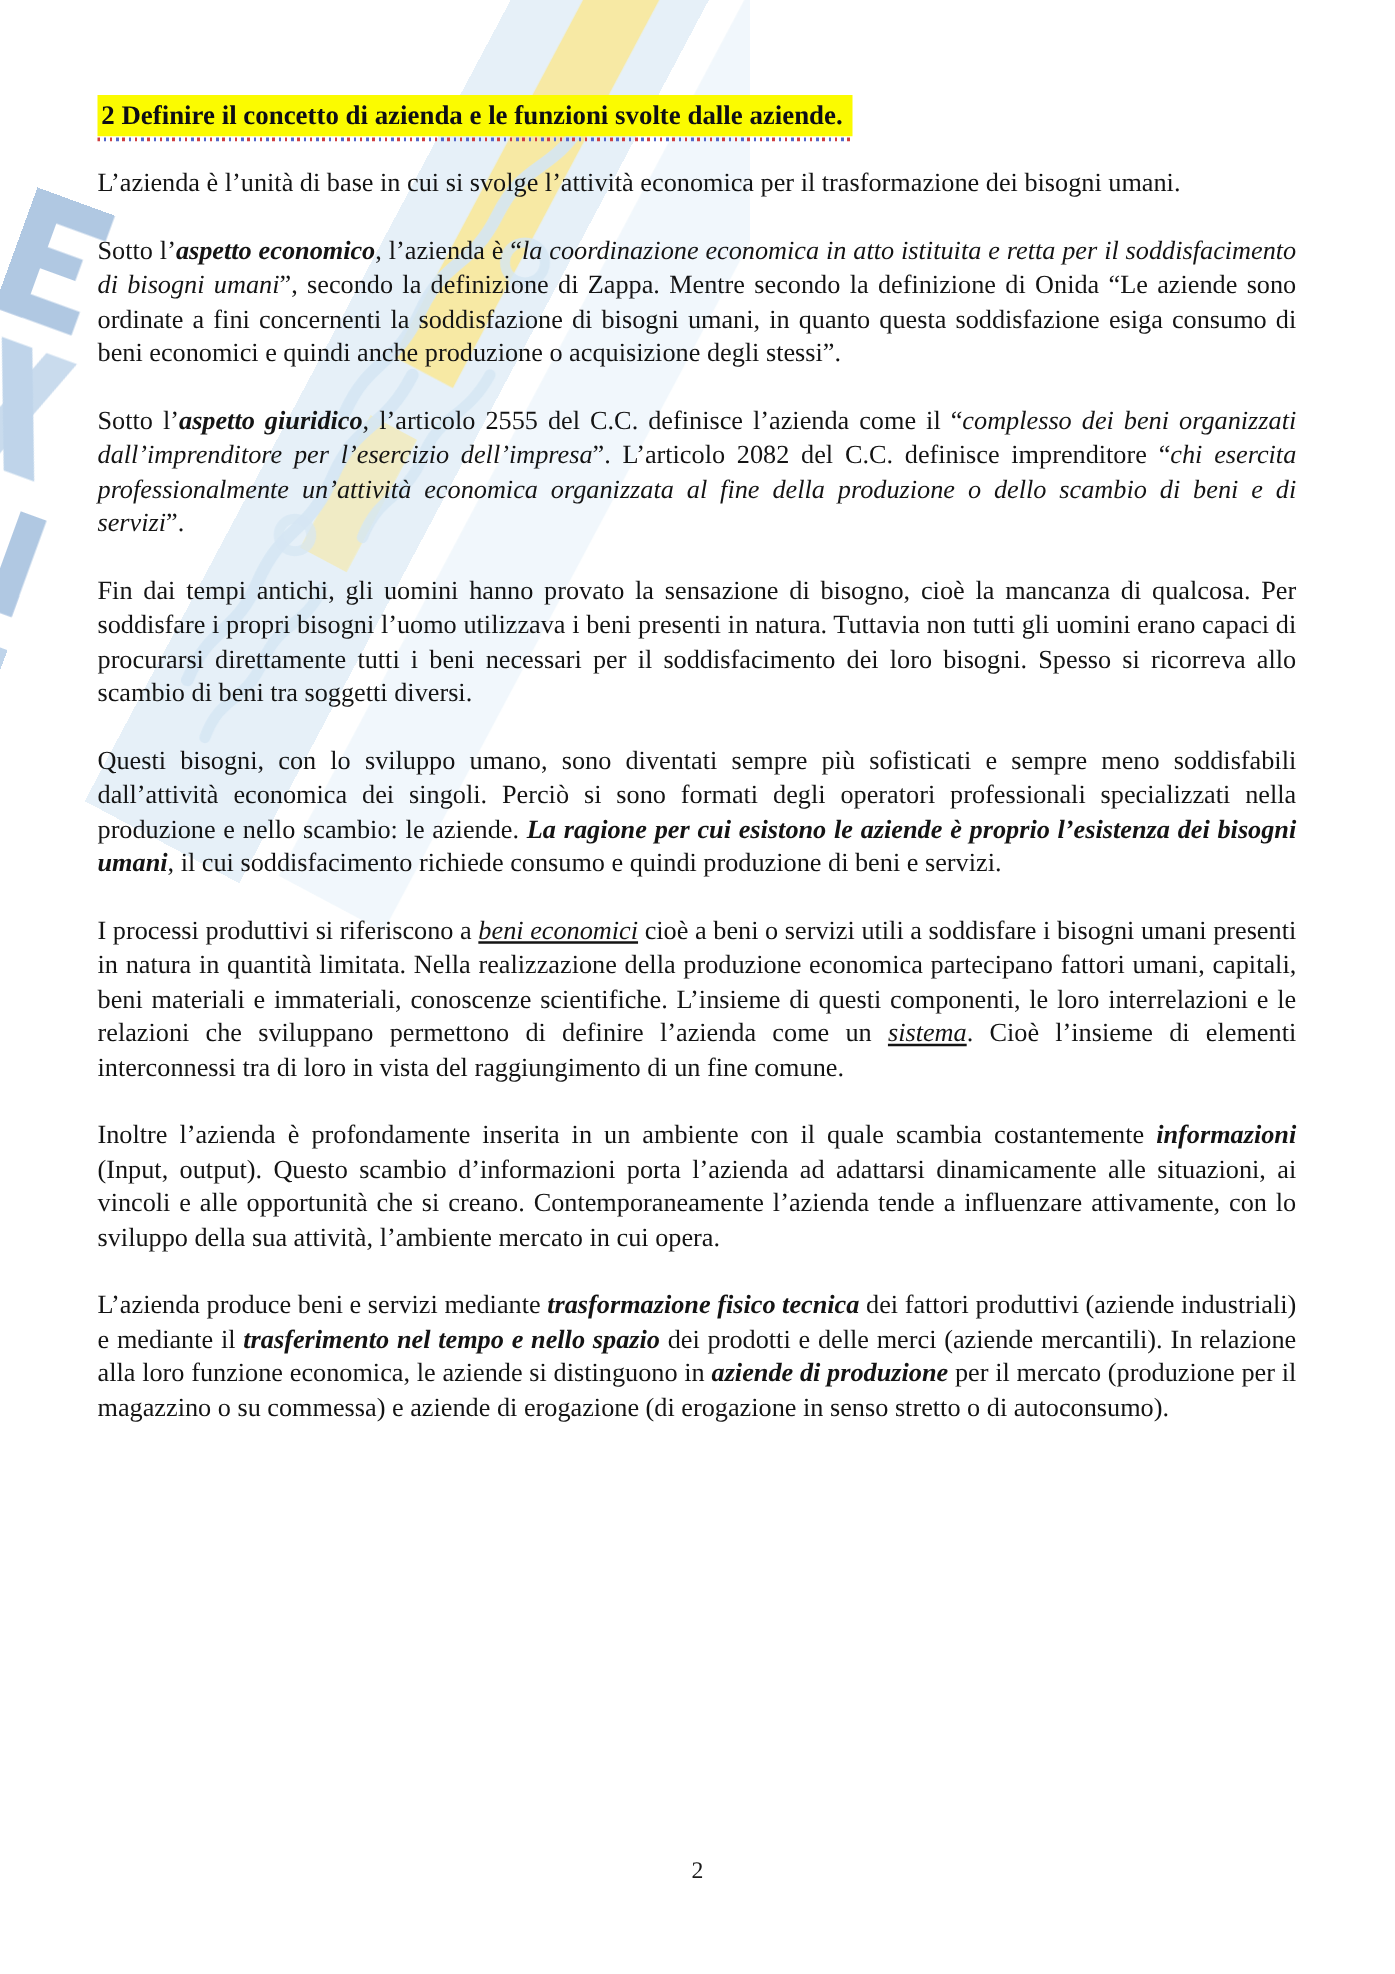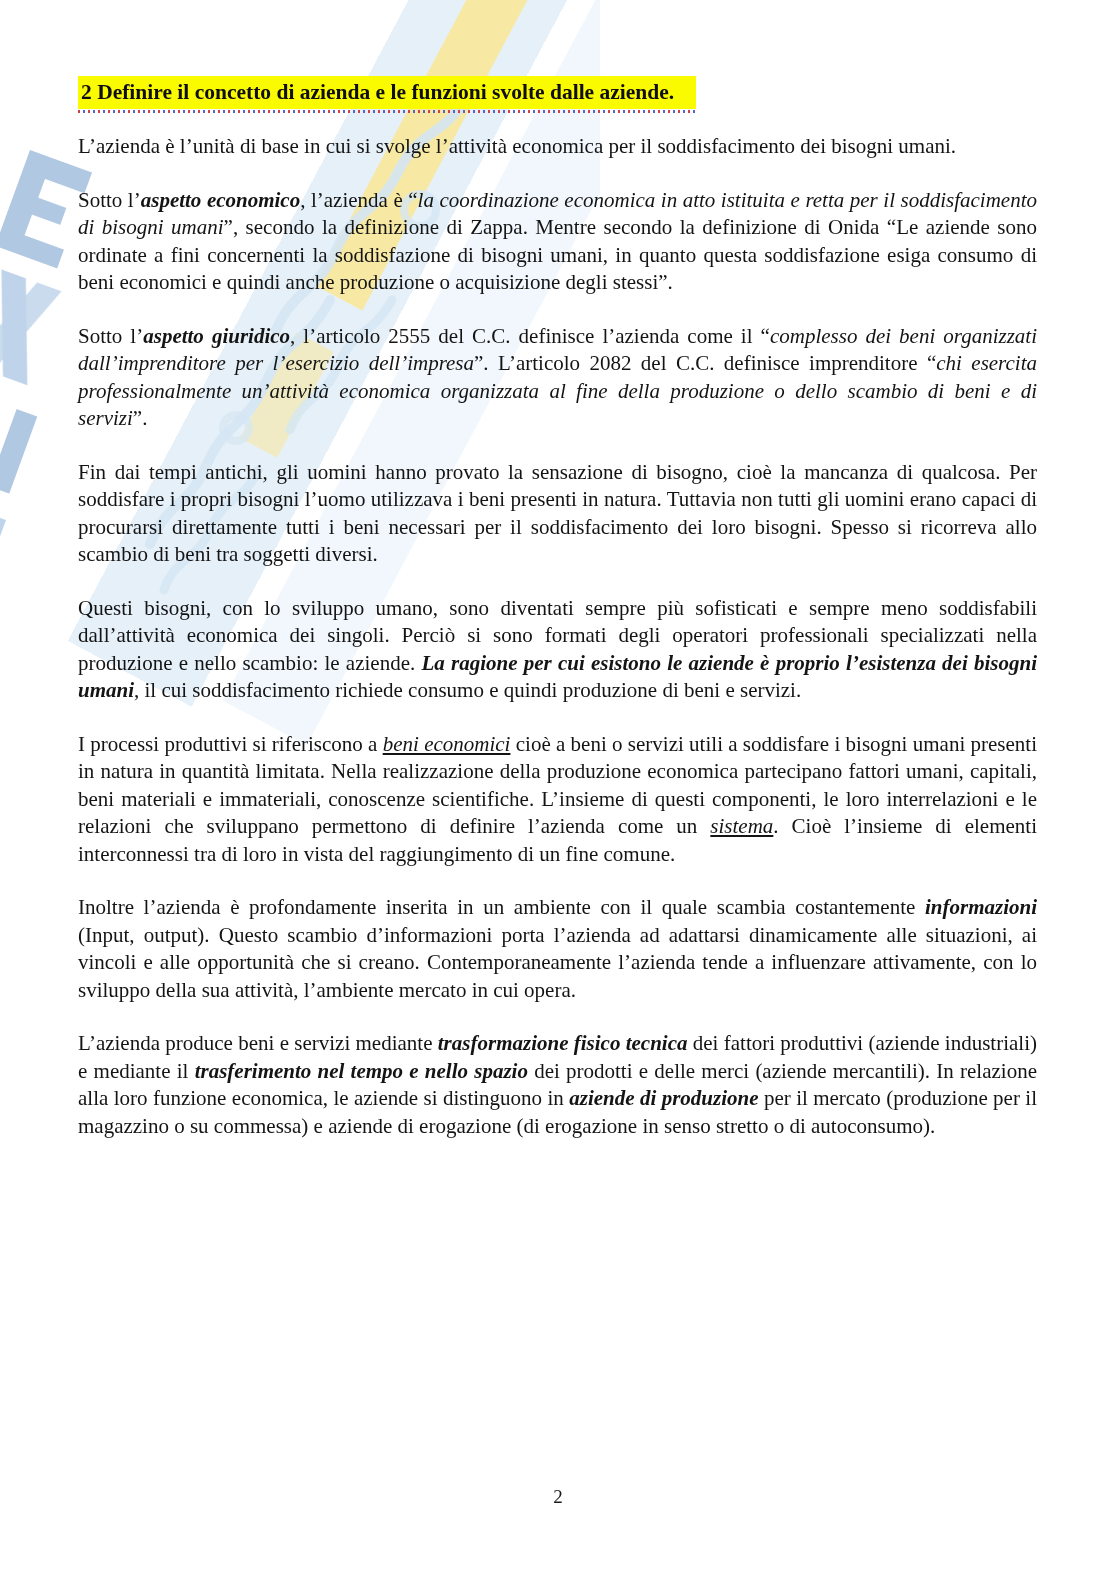--- a/index.html
+++ b/index.html
@@ -19,21 +19,21 @@
     position:absolute;left:78px;top:76px;width:959px;z-index:1;
   }
   .title-wrap{display:inline-block;margin-bottom:20px;}
   .title{
     display:inline-block;
     background:#fbfb00;
     color:#0e0e14;
     font-weight:bold;
     font-size:21.5px;
     line-height:1.4;
-    padding:1px 22px 2px 3px;
+    padding:1px 8px 2px 3px;
   }
   .title-underline{
     height:3px;margin-top:1px;
     background:repeating-linear-gradient(90deg,
       #cf4040 0 2px, rgba(0,0,0,0) 2px 5px,
       #5568c8 5px 7px, rgba(0,0,0,0) 7px 10px);
   }
   .para{
     font-size:21px;
     line-height:27.5px;
@@ -99,21 +99,21 @@
       </g>
     </g>
   </svg>
 
   <div class="content">
     <div class="title-wrap">
       <span class="title">2 Definire il concetto di azienda e le funzioni svolte dalle aziende.</span>
       <div class="title-underline"></div>
     </div>
     <div>
-        <p class="para"><span class="r-n">L’azienda è l’unità di base in cui si svolge l’attività economica per il soddisfacimento dei bisogni umani.</span></p>
+        <p class="para"><span class="r-n">L’azienda è l’unità di base in cui si svolge l’attività economica per il trasformazione dei bisogni umani.</span></p>
         <p class="para"><span class="r-n">Sotto l’</span><span class="r-b">aspetto economico</span><span class="r-n">, l’azienda è “</span><span class="r-i">la coordinazione economica in atto istituita e retta per il soddisfacimento di bisogni umani</span><span class="r-n">”, secondo la definizione di Zappa. Mentre secondo la definizione di Onida “Le aziende sono ordinate a fini concernenti la soddisfazione di bisogni umani, in quanto questa soddisfazione esiga consumo di beni economici e quindi anche produzione o acquisizione degli stessi”.</span></p>
         <p class="para"><span class="r-n">Sotto l’</span><span class="r-b">aspetto giuridico</span><span class="r-n">, l’articolo 2555 del C.C. definisce l’azienda come il “</span><span class="r-i">complesso dei beni organizzati dall’imprenditore per l’esercizio dell’impresa</span><span class="r-n">”. L’articolo 2082 del C.C. definisce imprenditore “</span><span class="r-i">chi esercita professionalmente un’attività economica organizzata al fine della produzione o dello scambio di beni e di servizi</span><span class="r-n">”.</span></p>
         <p class="para"><span class="r-n">Fin dai tempi antichi, gli uomini hanno provato la sensazione di bisogno, cioè la mancanza di qualcosa. Per soddisfare i propri bisogni l’uomo utilizzava i beni presenti in natura. Tuttavia non tutti gli uomini erano capaci di procurarsi direttamente tutti i beni necessari per il soddisfacimento dei loro bisogni. Spesso si ricorreva allo scambio di beni tra soggetti diversi.</span></p>
         <p class="para"><span class="r-n">Questi bisogni, con lo sviluppo umano, sono diventati sempre più sofisticati e sempre meno soddisfabili dall’attività economica dei singoli. Perciò si sono formati degli operatori professionali specializzati nella produzione e nello scambio: le aziende. </span><span class="r-b">La ragione per cui esistono le aziende è proprio l’esistenza dei bisogni umani</span><span class="r-n">, il cui soddisfacimento richiede consumo e quindi produzione di beni e servizi.</span></p>
         <p class="para"><span class="r-n">I processi produttivi si riferiscono a </span><span class="r-biu">beni economici</span><span class="r-n"> cioè a beni o servizi utili a soddisfare i bisogni umani presenti in natura in quantità limitata. Nella realizzazione della produzione economica partecipano fattori umani, capitali, beni materiali e immateriali, conoscenze scientifiche. L’insieme di questi componenti, le loro interrelazioni e le relazioni che sviluppano permettono di definire l’azienda come un </span><span class="r-biu">sistema</span><span class="r-n">. Cioè l’insieme di elementi interconnessi tra di loro in vista del raggiungimento di un fine comune.</span></p>
         <p class="para"><span class="r-n">Inoltre l’azienda è profondamente inserita in un ambiente con il quale scambia costantemente </span><span class="r-b">informazioni</span><span class="r-n"> (Input, output). Questo scambio d’informazioni porta l’azienda ad adattarsi dinamicamente alle situazioni, ai vincoli e alle opportunità che si creano. Contemporaneamente l’azienda tende a influenzare attivamente, con lo sviluppo della sua attività, l’ambiente mercato in cui opera.</span></p>
         <p class="para"><span class="r-n">L’azienda produce beni e servizi mediante </span><span class="r-b">trasformazione fisico tecnica</span><span class="r-n"> dei fattori produttivi (aziende industriali) e mediante il </span><span class="r-b">trasferimento nel tempo e nello spazio</span><span class="r-n"> dei prodotti e delle merci (aziende mercantili). In relazione alla loro funzione economica, le aziende si distinguono in </span><span class="r-b">aziende di produzione</span><span class="r-n"> per il mercato (produzione per il magazzino o su commessa) e aziende di erogazione (di erogazione in senso stretto o di autoconsumo).</span></p>
       </div>
   </div>
 

